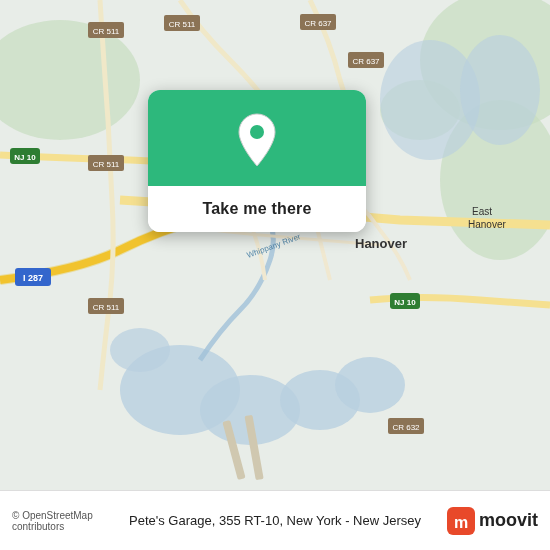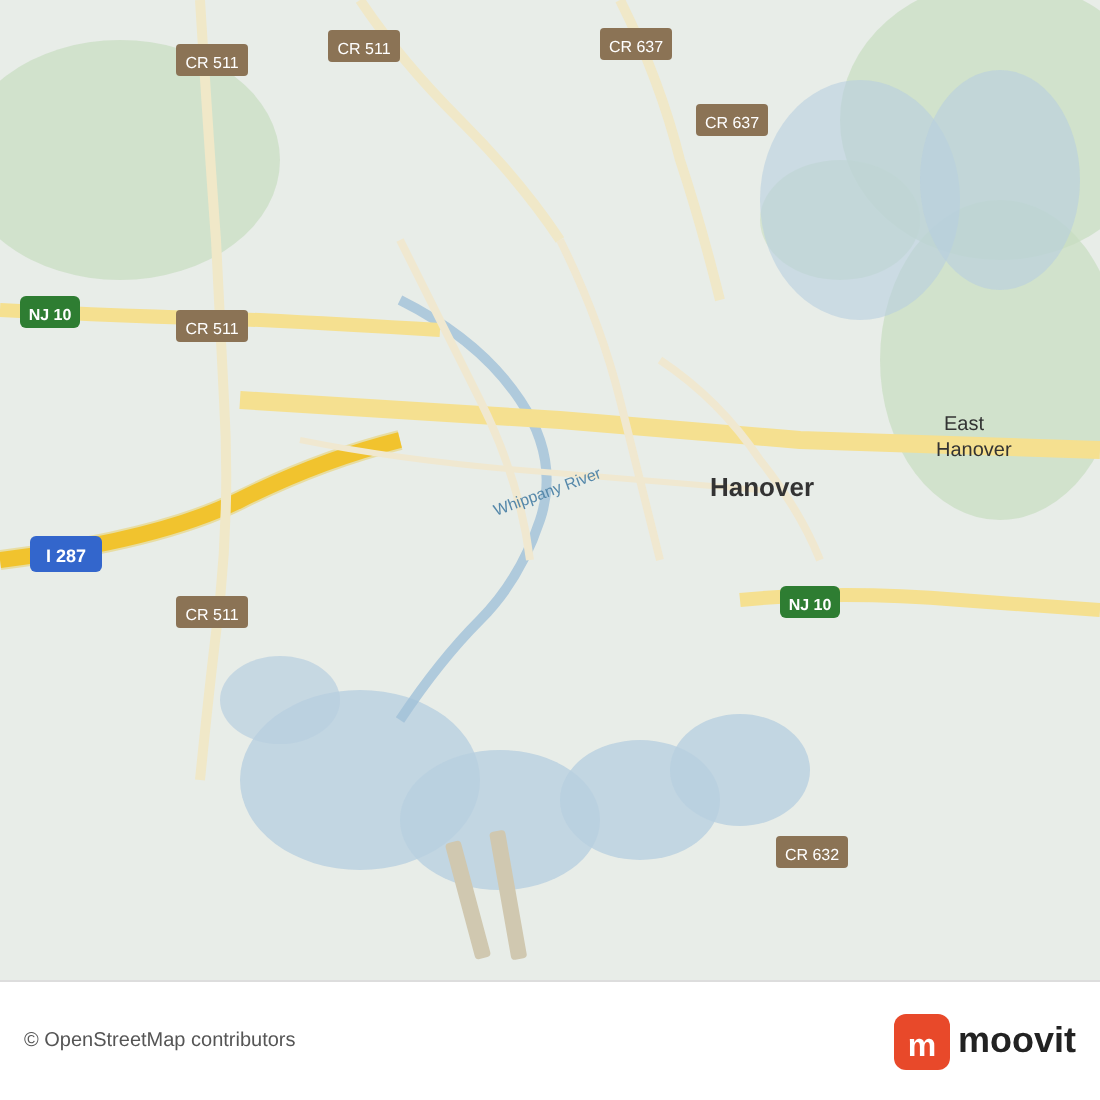--- a/index.html
+++ b/index.html
@@ -186,24 +186,35 @@
 
     <text x="355" y="248" font-size="13" font-family="Arial" font-weight="600" fill="#333">Hanover</text>
 
     <text x="472" y="215" font-size="10" font-family="Arial" fill="#333">East</text>
     <text x="468" y="228" font-size="10" font-family="Arial" fill="#333">Hanover</text>
 
     <text x="248" y="258" font-size="8" font-family="Arial" fill="#5588aa" transform="rotate(-20, 248, 258)">Whippany River</text>
   </svg>
 
   
+  <div id="popup-card">
+    <div id="popup-green-area">
+
+      <svg id="location-pin-icon" viewBox="0 0 48 56" xmlns="http://www.w3.org/2000/svg">
+        <path d="M24 2C14.06 2 6 10.06 6 20c0 13.5 18 34 18 34S42 33.5 42 20C42 10.06 33.94 2 24 2z" fill="white" stroke="#ccc" stroke-width="1"></path>
+        <circle cx="24" cy="20" r="7" fill="#2db87c"></circle>
+      </svg>
+    </div>
+    <button id="popup-button">Take me there</button>
+  </div>
 </div>
 
 <div id="bottom-bar">
   <span id="openstreetmap-credit">© OpenStreetMap contributors</span>
+  <span id="location-info">Pete's Garage, 355 RT-10, New York - New Jersey</span>
   <div id="moovit-logo">
 
     <svg id="moovit-icon" viewBox="0 0 28 28" xmlns="http://www.w3.org/2000/svg" width="28" height="28">
       <rect width="28" height="28" rx="6" fill="#e8492a"></rect>
       <text x="14" y="21" font-size="16" font-family="Arial" font-weight="bold" fill="white" text-anchor="middle">m</text>
     </svg>
     <span id="moovit-text">moovit</span>
   </div>
 </div>
 

